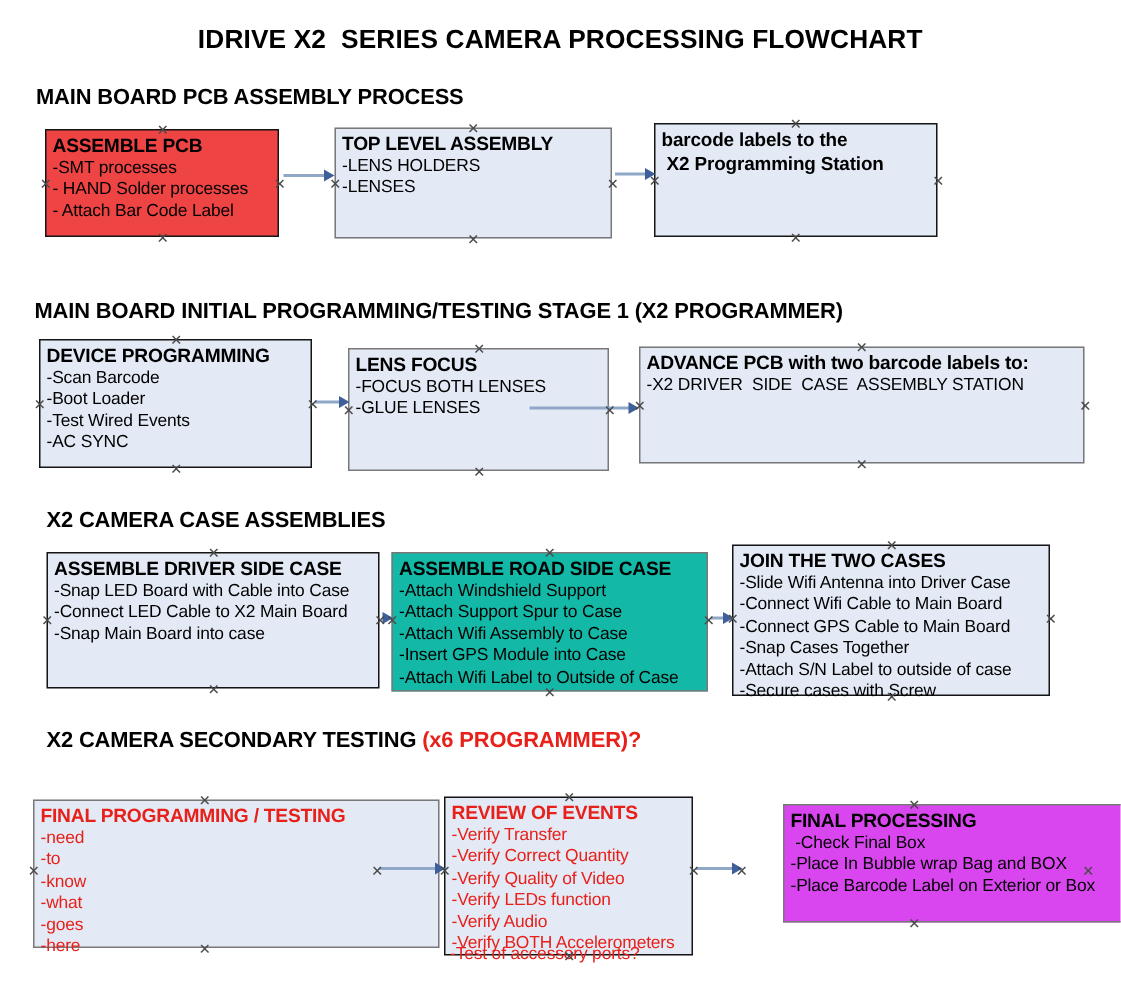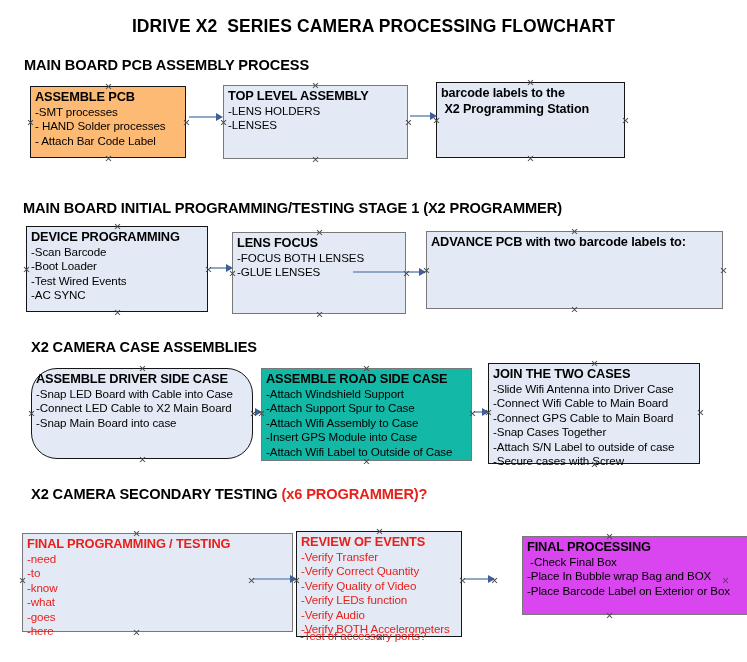--- a/index.html
+++ b/index.html
@@ -136,21 +136,21 @@
 </style>
 </head>
 <body>
 
 <div id="canvas">
 
   <div class="chart-title">IDRIVE X2  SERIES CAMERA PROCESSING FLOWCHART</div>
 
   <div id="sections-layer">
       <div class="section-header" style="left: 24px; top: 57px;"><span>MAIN BOARD PCB ASSEMBLY PROCESS</span></div>
-      <div class="node" style="left: 30px; top: 86px; width: 156px; height: 72px; background: #fdba74;">
+      <div class="node" style="left: 30px; top: 86px; width: 156px; height: 72px; background: #ef4444;">
         <div class="node-body">
           <div class="node-title">ASSEMBLE PCB</div>
           <div class="node-line">-SMT processes</div>
           <div class="node-line">- HAND Solder processes</div>
           <div class="node-line">- Attach Bar Code Label</div>
         </div>
       </div>
       <div class="node softborder" style="left: 223px; top: 85px; width: 185px; height: 74px; background: rgb(227, 234, 245);">
         <div class="node-body">
           <div class="node-title">TOP LEVEL ASSEMBLY</div>
@@ -177,24 +177,25 @@
       <div class="node softborder" style="left: 232px; top: 232px; width: 174px; height: 82px; background: rgb(227, 234, 245);">
         <div class="node-body">
           <div class="node-title">LENS FOCUS</div>
           <div class="node-line">-FOCUS BOTH LENSES</div>
           <div class="node-line">-GLUE LENSES</div>
         </div>
       </div>
       <div class="node softborder" style="left: 426px; top: 231px; width: 297px; height: 78px; background: rgb(227, 234, 245);">
         <div class="node-body">
           <div class="node-title">ADVANCE PCB with two barcode labels to:</div>
+          <div class="node-line">-X2 DRIVER  SIDE  CASE  ASSEMBLY STATION</div>
         </div>
       </div>
       <div class="section-header" style="left: 31px; top: 339px;"><span>X2 CAMERA CASE ASSEMBLIES</span></div>
-      <div class="node" style="left: 31px; top: 368px; width: 222px; height: 91px; background: rgb(227, 234, 245); border-radius: 26px;">
+      <div class="node" style="left: 31px; top: 368px; width: 222px; height: 91px; background: rgb(227, 234, 245);">
         <div class="node-body">
           <div class="node-title">ASSEMBLE DRIVER SIDE CASE</div>
           <div class="node-line">-Snap LED Board with Cable into Case</div>
           <div class="node-line">-Connect LED Cable to X2 Main Board</div>
           <div class="node-line">-Snap Main Board into case</div>
         </div>
       </div>
       <div class="node softborder" style="left: 261px; top: 368px; width: 211px; height: 93px; background: #14b8a6;">
         <div class="node-body">
           <div class="node-title">ASSEMBLE ROAD SIDE CASE</div>

